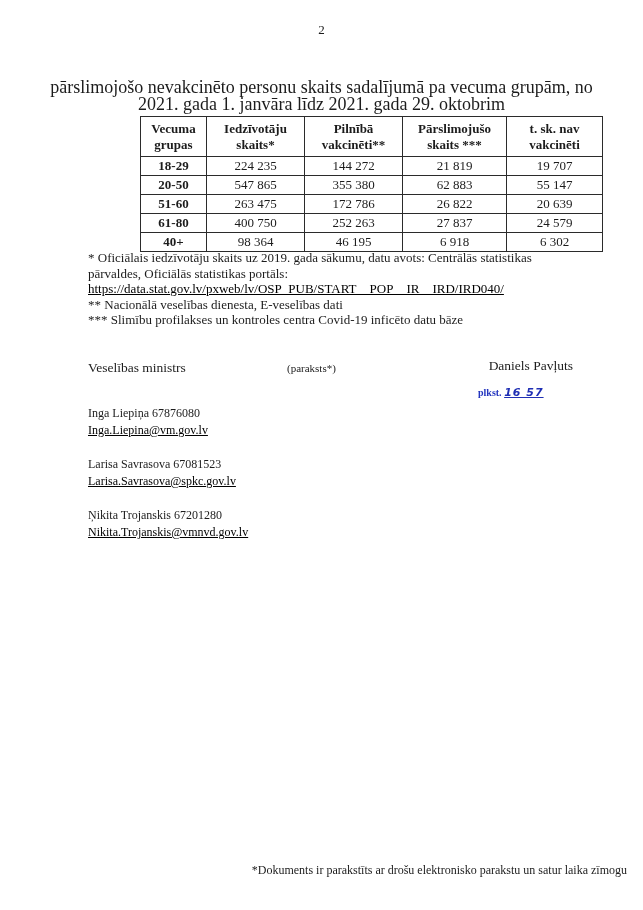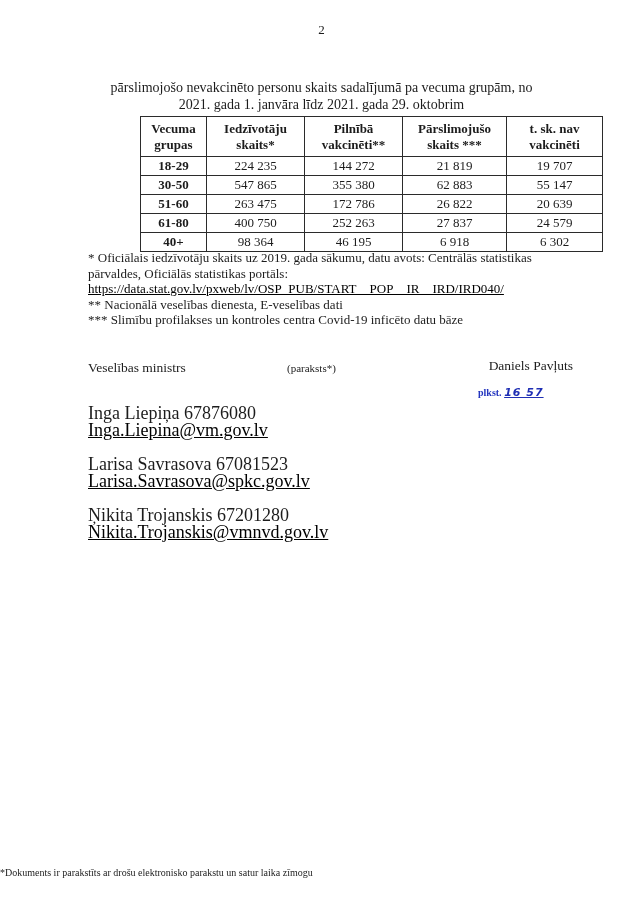--- a/index.html
+++ b/index.html
@@ -21,21 +21,21 @@
     right: 0;
     text-align: center;
     font-size: 13px;
   }
   .heading {
     position: absolute;
     top: 79px;
     left: 40px;
     right: 40px;
     text-align: center;
-    font-size: 14px;
+    font-size: 18px;
     line-height: 17px;
   }
   .stats-table {
     position: absolute;
     top: 116px;
     left: 140px;
     border-collapse: collapse;
     font-size: 13px;
   }
   .stats-table th, .stats-table td {
@@ -95,32 +95,32 @@
     font-style: italic;
     font-size: 11px;
     text-decoration: underline;
     letter-spacing: 1px;
     color: #1f2fb4;
   }
   .contacts {
     position: absolute;
     top: 405px;
     left: 88px;
-    font-size: 18px;
+    font-size: 12px;
     line-height: 16px;
   }
   .contact-block { margin-bottom: 18px; }
   .contact-block .name { margin-bottom: 1px; }
   .footer-note {
     position: absolute;
     bottom: 32px;
     left: 0;
     right: 16px;
-    text-align: left;
-    font-size: 10px;
+    text-align: right;
+    font-size: 12px;
   }
 </style>
 </head>
 <body>
 
 <div class="page">
 
   <div class="page-number">2</div>
 
   <div class="heading">
@@ -140,21 +140,21 @@
     </thead>
     <tbody>
       <tr>
         <td class="agegroup">18-29</td>
         <td>224 235</td>
         <td>144 272</td>
         <td>21 819</td>
         <td>19 707</td>
       </tr>
       <tr>
-        <td class="agegroup">30-50</td>
+        <td class="agegroup">20-50</td>
         <td>547 865</td>
         <td>355 380</td>
         <td>62 883</td>
         <td>55 147</td>
       </tr>
       <tr>
         <td class="agegroup">51-60</td>
         <td>263 475</td>
         <td>172 786</td>
         <td>26 822</td>

